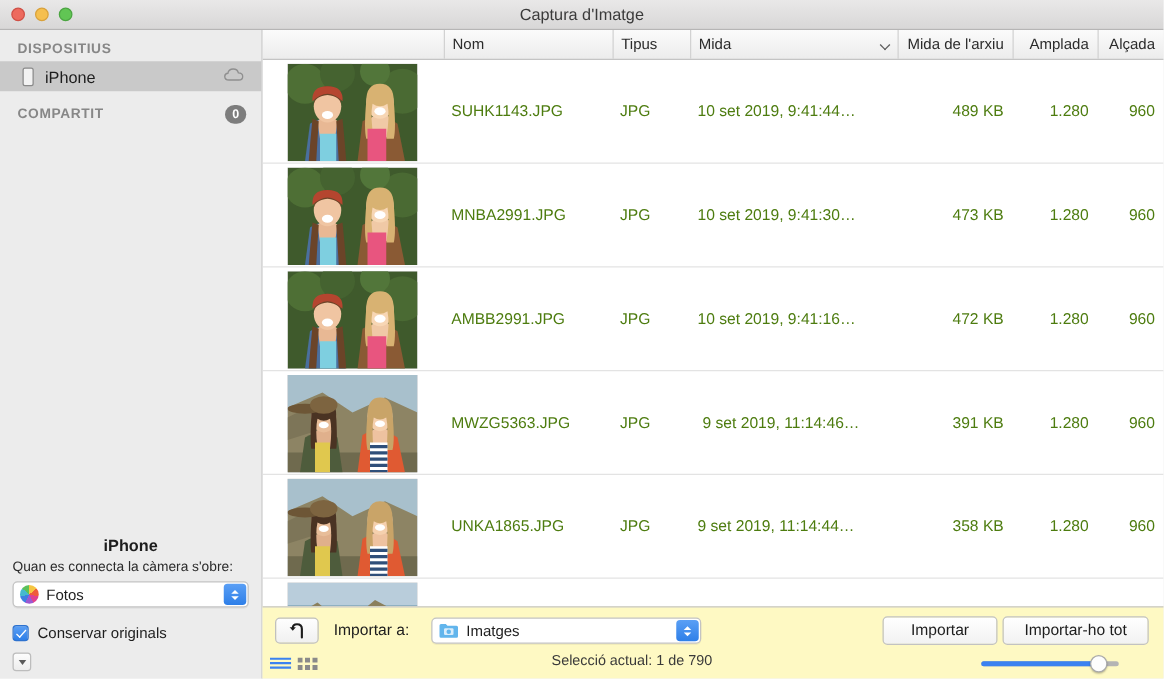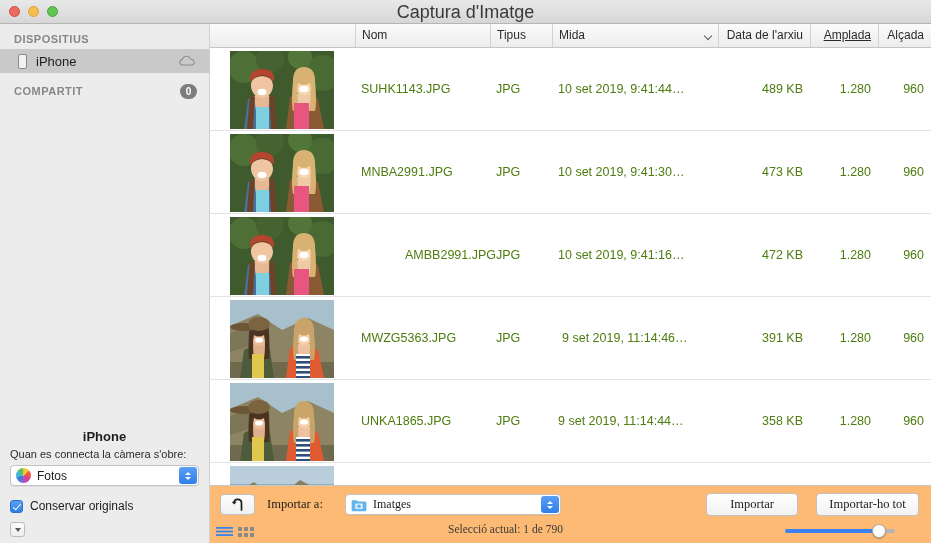--- a/index.html
+++ b/index.html
@@ -27,21 +27,21 @@
     z-index: 30;
   }
   #traffic { position: absolute; left: 9px; top: 6px; display: flex; gap: 8px; }
   .light { width: 11px; height: 11px; border-radius: 50%; }
   .light.red    { background: #ed6a5e; border: 0.5px solid #d04f45; }
   .light.yellow { background: #f5bf4f; border: 0.5px solid #d9a13a; }
   .light.green  { background: #61c554; border: 0.5px solid #4ba541; }
   #title {
     position: absolute; left: 0; top: 0; width: 931px; height: 24px;
     line-height: 24px; text-align: center;
-    font-size: 18px; color: #3a3a3a;
+    font-size: 13px; color: #3a3a3a;
   }
 
   
   #sidebar {
     position: absolute; left: 0; top: 24px;
     width: 210px; height: 519px;
     background: #ececec;
     border-right: 1px solid #cfcfcf;
     z-index: 20;
   }
@@ -190,24 +190,23 @@
   .cell {
     position: absolute; top: 0; height: 83px; line-height: 83px;
     font-size: 12.5px; color: #4d7c0f; white-space: nowrap; overflow: hidden;
   }
   .cell.num { text-align: right; }
 
   
   #toolbar {
     position: absolute; left: 210px; bottom: 0;
     width: 721px; height: 58px;
-    background: #fdba74;
+    background: #fef9c3;
     border-top: 1px solid #c7c7c7;
     z-index: 25;
-    font-family: Liberation Serif, serif;
   }
   #rotate-btn {
     position: absolute; left: 10px; top: 8px;
     width: 35px; height: 21px;
     background: linear-gradient(to bottom,#fefefe,#f0f0f0);
     border: 1px solid #c0c0c0; border-radius: 4px;
     display: flex; align-items: center; justify-content: center;
   }
   #import-to-label {
     position: absolute; left: 57px; top: 8px;
@@ -222,21 +221,21 @@
   #btn-import {
     position: absolute; right: 133px; top: 7px;
     width: 92px; height: 23px;
     background: linear-gradient(to bottom,#ffffff,#f2f2f2);
     border: 1px solid #c2c2c2; border-radius: 4px;
     font-size: 12.5px; color: #1d1d1d;
     line-height: 21px; text-align: center;
   }
   #btn-import-all {
     position: absolute; right: 12px; top: 7px;
-    width: 103px; height: 23px;
+    width: 117px; height: 23px;
     background: linear-gradient(to bottom,#ffffff,#f2f2f2);
     border: 1px solid #c2c2c2; border-radius: 4px;
     font-size: 12.5px; color: #1d1d1d;
     line-height: 21px; text-align: center;
   }
   #view-list { position: absolute; left: 6px; top: 38px; }
   #view-grid { position: absolute; left: 28px; top: 38px; }
   #selection-text {
     position: absolute; left: 0; right: 0; top: 37px;
     text-align: center; font-size: 11.5px; color: #3a3a3a;
@@ -311,22 +310,22 @@
       <div id="disclosure">
           <i></i>
         </div>
     </div>
   </div>
 
   <div id="table-header">
       <div class="hcell" style="left: 145px; width: 135px;"><span>Nom</span></div>
       <div class="hcell" style="left: 280px; width: 62px;"><span>Tipus</span></div>
       <div class="hcell" style="left: 342px; width: 166px;"><span>Mida</span><span class="sortchev"></span></div>
-      <div class="hcell num" style="left: 508px; width: 92px;"><span>Data de l'arxiu</span></div>
-      <div class="hcell num" style="left: 600px; width: 68px; text-decoration: underline;"><span>Amplada</span></div>
+      <div class="hcell num" style="left: 508px; width: 92px;"><span>Mida de l'arxiu</span></div>
+      <div class="hcell num" style="left: 600px; width: 68px;"><span>Amplada</span></div>
       <div class="hcell num" style="left: 668px; width: 53px;"><span>Alçada</span></div>
     </div>
 
   <div id="table-body">
       <div class="row">
         <div class="thumb">
           <svg viewBox="0 0 104 78" preserveAspectRatio="none">
       <rect width="104" height="78" fill="#3f5a2c"></rect>
       <circle cx="14" cy="16" r="16" fill="#4e6f35"></circle>
       <circle cx="40" cy="8" r="14" fill="#456330"></circle>
@@ -421,21 +420,21 @@
       <g>
         <path d="M56 78 L60 46 Q74 38 88 48 L94 78 Z" fill="#8a5a34"></path>
         <path d="M66 44 q9 -9 17 0 l-2 14 q-7 5 -13 0 Z" fill="#f0c9a6"></path>
         <ellipse cx="74" cy="31" rx="11" ry="13" fill="#f7d6b4"></ellipse>
         <path d="M63 30 q0 -14 11 -14 q11 0 11 14 q2 22 0 30 l-6 0 q3 -18 1 -28 q-6 4 -12 0 q-2 10 1 28 l-6 0 q-2 -8 0 -30" fill="#d8b272"></path>
         <ellipse cx="74" cy="38" rx="4.5" ry="3.2" fill="#ffffff"></ellipse>
         <rect x="64" y="52" width="15" height="26" fill="#e8557f"></rect>
       </g>
     </svg>
         </div>
-        <div class="cell" style="left: 151px; width: 129px; margin-left: 44px;">AMBB2991.JPG</div>
+        <div class="cell" style="left: 151px; width: 129px;">AMBB2991.JPG</div>
         <div class="cell" style="left: 286px; width: 56px;">JPG</div>
         <div class="cell" style="left: 348px; width: 160px;">10 set 2019, 9:41:16…</div>
         <div class="cell num" style="left: 508px; width: 85px;">472 KB</div>
         <div class="cell num" style="left: 600px; width: 61px;">1.280</div>
         <div class="cell num" style="left: 668px; width: 46px;">960</div>
       </div>
       <div class="row">
         <div class="thumb">
           <svg viewBox="0 0 104 78" preserveAspectRatio="none">
       <rect width="104" height="78" fill="#9fb7c4"></rect>

